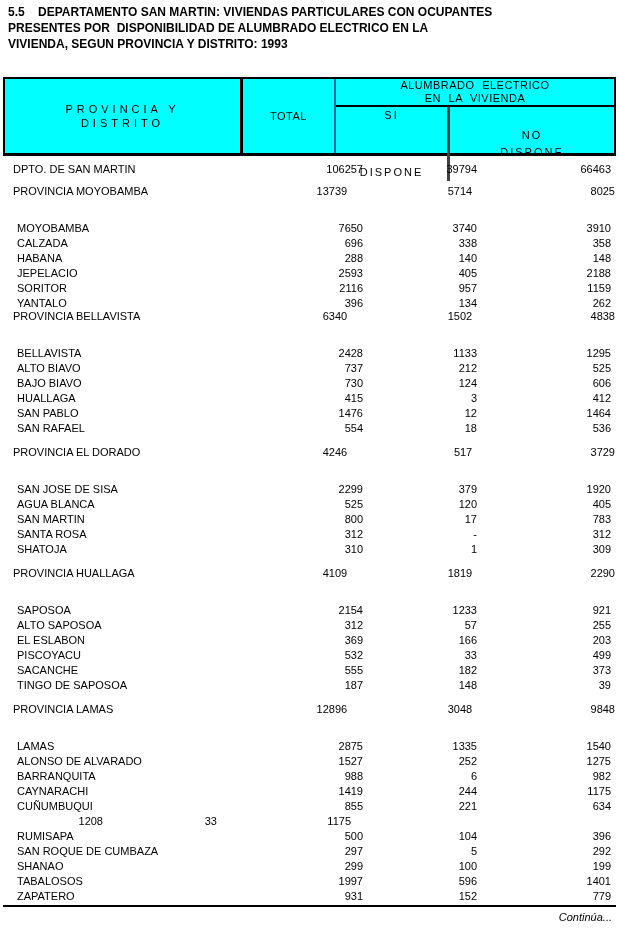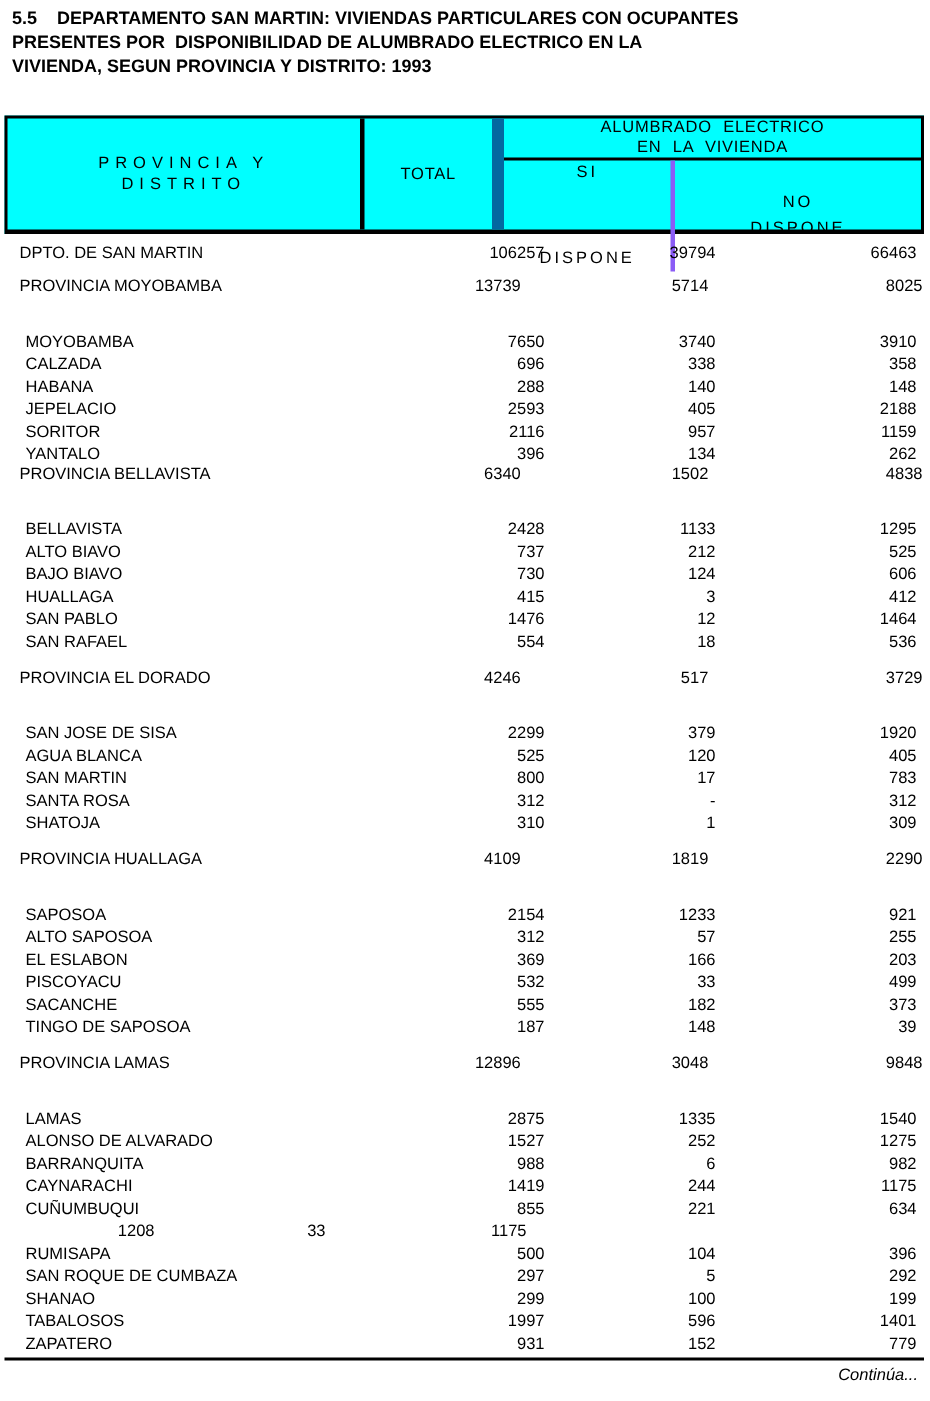--- a/index.html
+++ b/index.html
@@ -25,36 +25,36 @@
     border-bottom: 3px solid #000;
     display: flex;
     font-size: 11px;
   }
   .th-col1 {
     width: 238px; border-right: 3px solid #000;
     display: flex; flex-direction: column; justify-content: center; align-items: center;
     gap: 2px; letter-spacing: 4px; text-align: center;
   }
   .th-col2 {
-    width: 93px; border-right: 8px solid #0369a1;
+    width: 93px; border-right: 2px solid #0369a1;
     display: flex; align-items: center; justify-content: center;
     letter-spacing: 0.5px;
   }
   .th-group { flex: 1; display: flex; flex-direction: column; }
   .th-group-top {
     height: 31px; border-bottom: 2px solid #000;
     display: flex; flex-direction: column; align-items: center; justify-content: center;
     line-height: 13px; letter-spacing: 0.5px; word-spacing: 4px;
   }
   .th-group-bottom { flex: 1; display: flex; }
   .th-sub {
     display: flex; flex-direction: column; align-items: center; justify-content: center;
     line-height: 17px; letter-spacing: 2px;
   }
-  .th-sub1 { width: 114px; border-right: 3px solid #8b5cf6; gap: 40px; }
+  .th-sub1 { width: 114px; border-right: 3px solid #404040; gap: 40px; }
   .th-sub2 { flex: 1; }
 
   
   .tbody { position: absolute; left: 3px; top: 163px; width: 614px; font-size: 11px; }
   .row { display: flex; }
   .row > div { overflow: hidden; white-space: nowrap; }
   .c-label { width: 260px; }
   .c-total { width: 100px; text-align: right; }
   .c-si    { width: 114px; text-align: right; }
   .c-no    { width: 136px; text-align: right; padding-right: 2px; }

